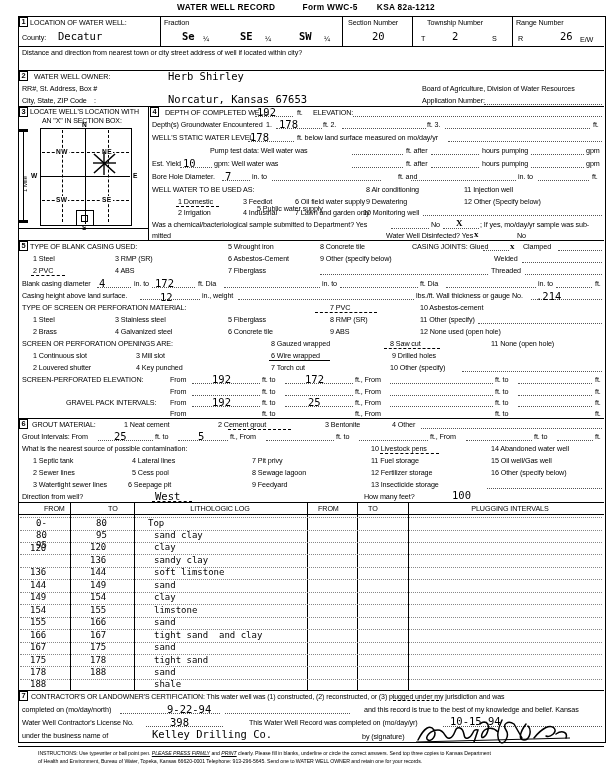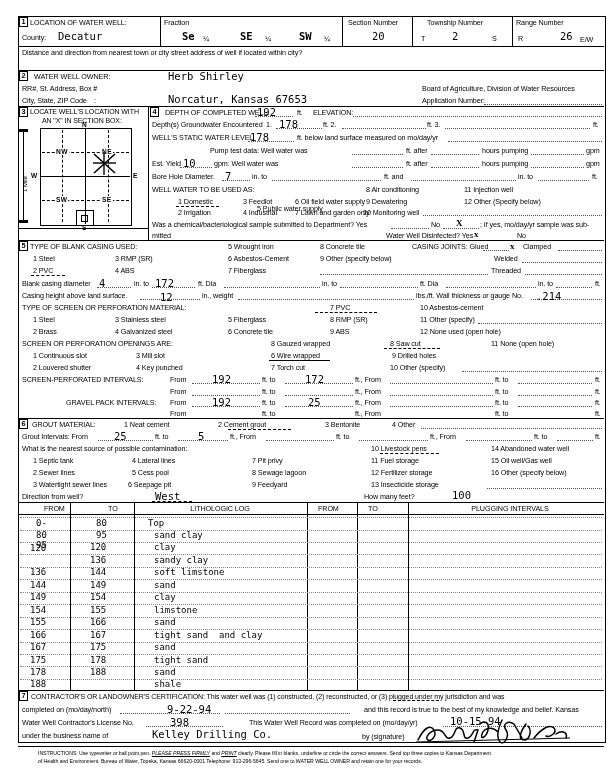--- a/index.html
+++ b/index.html
@@ -59,20 +59,27 @@
   #instructions{font-size:5.2px;line-height:1.45;letter-spacing:-0.05px;}
   .ital{font-style:italic;text-decoration:underline;}
 
   svg{display:block;}
 </style>
 </head>
 <body>
 
 <div class="page">
 
+  <div class="abs" id="title">
+    <span>WATER WELL RECORD</span>
+    <span style="display:inline-block;width:22px;"></span>
+    <span>Form WWC-5</span>
+    <span style="display:inline-block;width:14px;"></span>
+    <span>KSA 82a-1212</span>
+  </div>
 
   <div class="frame" style="left:18px;top:16px;width:586px;height:725px;"></div>
 
   <div class="secnum" style="left:19px;top:17px;">1</div>
   <div class="abs lbl" style="left:30px;top:19px;">LOCATION OF WATER WELL:</div>
   <div class="abs lbl" style="left:22px;top:34px;">County:</div>
   <div class="abs hand-lg" style="left:58px;top:31px;">Decatur</div>
 
   <div class="vline" style="left:160px;top:16px;height:30px;"></div>
   <div class="vline" style="left:342px;top:16px;height:30px;"></div>
@@ -205,21 +212,21 @@
   <div class="abs dots" style="left:431px;top:167px;width:48px;"></div>
   <div class="abs lbl" style="left:482px;top:160px;">hours pumping</div>
   <div class="abs dots" style="left:531px;top:167px;width:53px;"></div>
   <div class="abs lbl" style="left:586px;top:160px;">gpm</div>
 
   <div class="abs lbl" style="left:152px;top:173px;">Bore Hole Diameter.</div>
   <div class="abs dots" style="left:222px;top:180px;width:28px;"></div>
   <div class="abs hand-lg" style="left:225px;top:171px;">7</div>
   <div class="abs lbl" style="left:252px;top:173px;">in. to</div>
   <div class="abs dots" style="left:272px;top:180px;width:109px;"></div>
-  <div class="abs lbl" style="left:384px;top:173px;">ft. and</div>
+  <div class="abs lbl" style="left:398px;top:173px;">ft. and</div>
   <div class="abs dots" style="left:411px;top:180px;width:105px;"></div>
   <div class="abs lbl" style="left:518px;top:173px;">in. to</div>
   <div class="abs dots" style="left:538px;top:180px;width:51px;"></div>
   <div class="abs lbl" style="left:592px;top:173px;">ft.</div>
 
   <div class="abs lbl" style="left:152px;top:186px;">WELL WATER TO BE USED AS:</div>
   <div class="abs lbl" style="left:257px;top:179px;margin-top:26px;">5 Public water supply</div>
   <div class="abs lbl" style="left:366px;top:186px;">8 Air conditioning</div>
   <div class="abs lbl" style="left:464px;top:186px;">11 Injection well</div>
 
@@ -330,21 +337,21 @@
   <div class="abs lbl" style="left:271px;top:352px;">6 Wire wrapped</div>
   <div class="abs uline" style="left:269px;top:360px;width:61px;"></div>
   <div class="abs lbl" style="left:392px;top:352px;">9 Drilled holes</div>
 
   <div class="abs lbl" style="left:33px;top:364px;">2 Louvered shutter</div>
   <div class="abs lbl" style="left:136px;top:364px;">4 Key punched</div>
   <div class="abs lbl" style="left:271px;top:364px;">7 Torch cut</div>
   <div class="abs lbl" style="left:390px;top:364px;">10 Other (specify)</div>
   <div class="abs dots" style="left:462px;top:371px;width:140px;"></div>
 
-  <div class="abs lbl" style="left:22px;top:376px;">SCREEN-PERFORATED INTERVALS:</div>
+  <div class="abs lbl" style="left:22px;top:376px;">SCREEN-PERFORATED ELEVATION:</div>
   <div class="abs lbl" style="left:170px;top:376px;">From</div>
   <div class="abs dots" style="left:192px;top:383px;width:68px;"></div>
   <div class="abs hand-lg" style="left:212px;top:374px;">192</div>
   <div class="abs lbl" style="left:262px;top:376px;">ft. to</div>
   <div class="abs dots" style="left:285px;top:383px;width:68px;"></div>
   <div class="abs hand-lg" style="left:305px;top:374px;">172</div>
   <div class="abs lbl" style="left:355px;top:376px;">ft., From</div>
   <div class="abs dots" style="left:390px;top:383px;width:103px;"></div>
   <div class="abs lbl" style="left:495px;top:376px;">ft. to</div>
   <div class="abs dots" style="left:518px;top:383px;width:74px;"></div>

